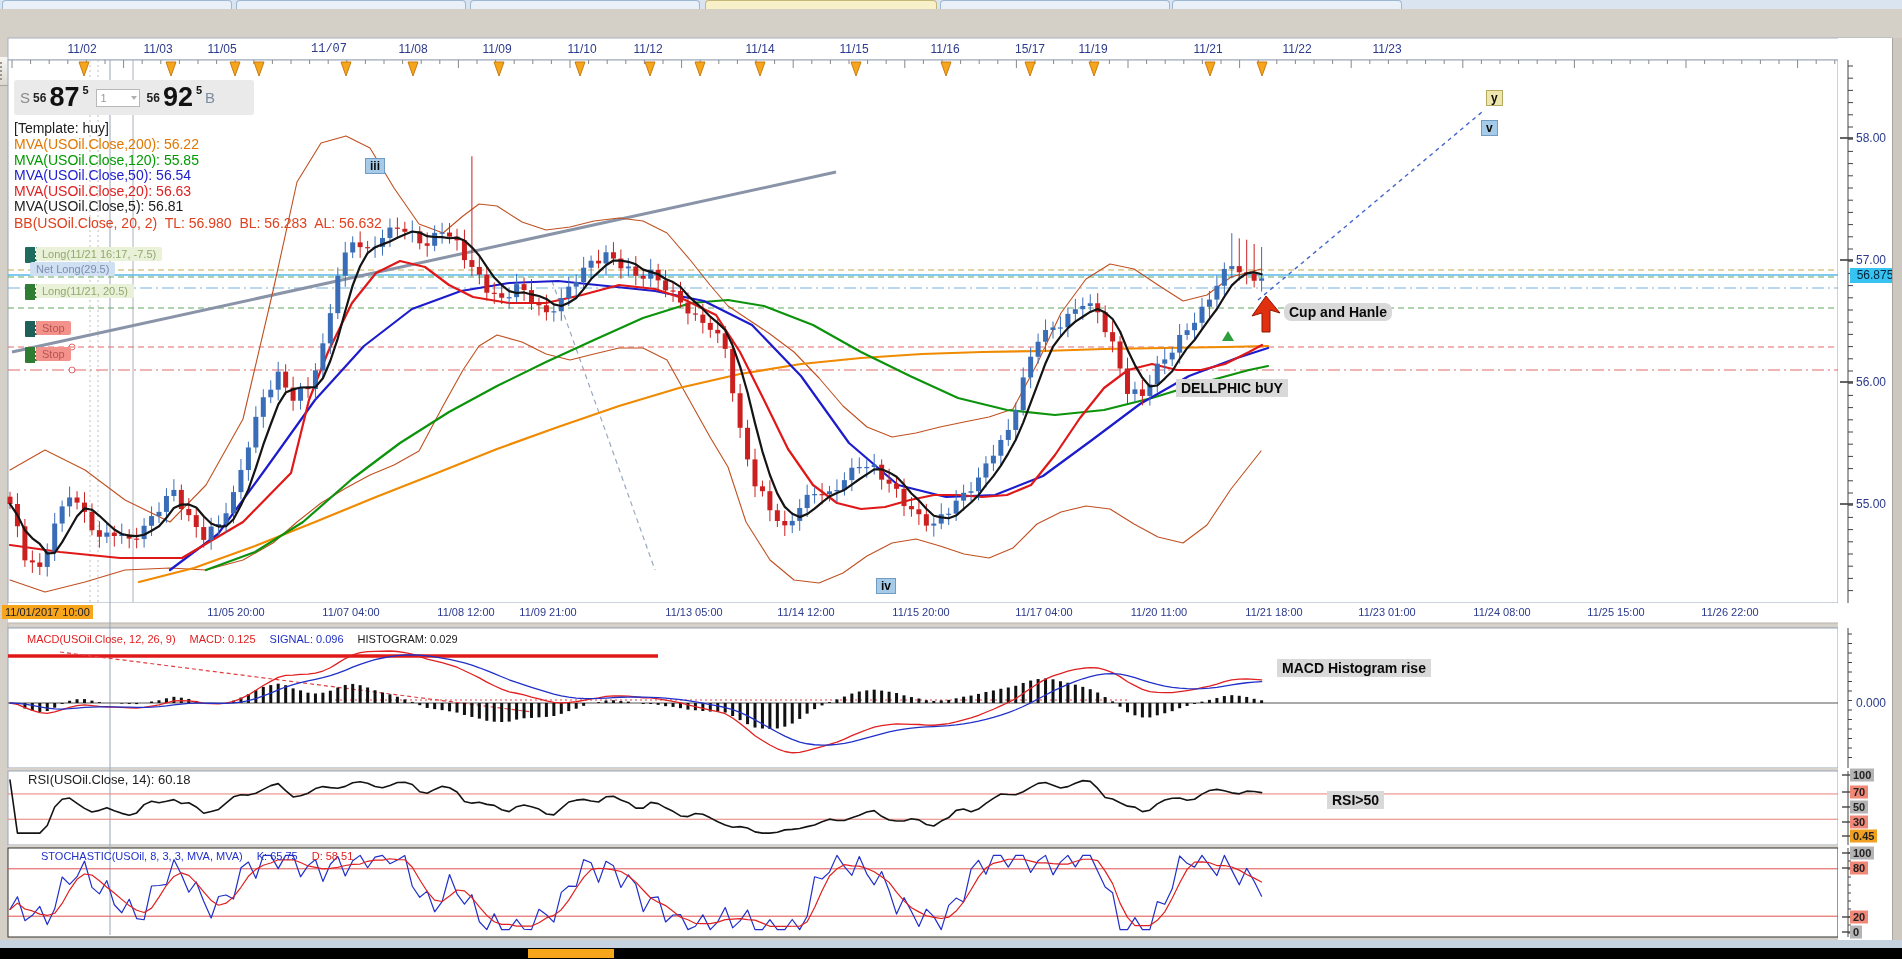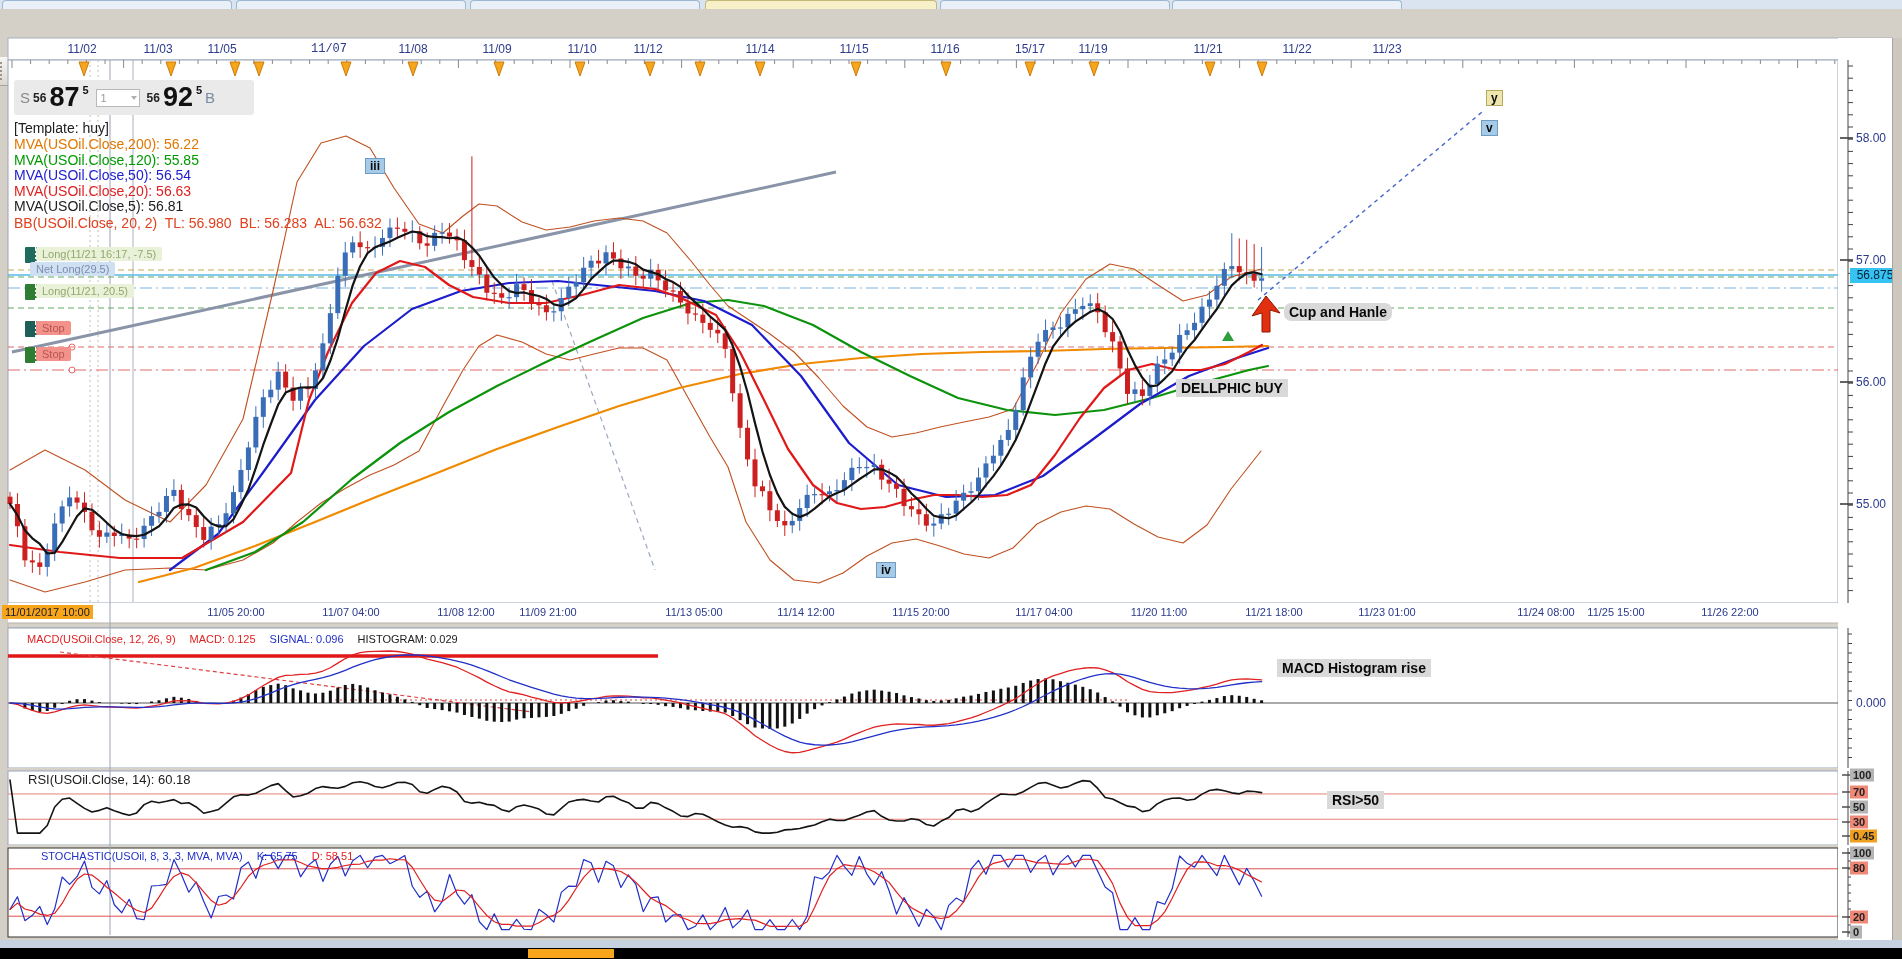--- a/index.html
+++ b/index.html
@@ -1073,21 +1073,21 @@
       <div class="posicon" style="left: 25px; top: 247px; height: 16px; background: rgb(31, 107, 94); border-right: 2px dotted rgb(255, 255, 255);"></div>
       <div class="posbadge" style="left: 36px; top: 247px; background: rgb(233, 242, 216); color: rgb(147, 168, 110);">Long(11/21 16:17, -7.5)</div>
       <div class="posbadge" style="left: 30px; top: 262px; background: rgb(207, 224, 242); color: rgb(122, 142, 176);">Net Long(29.5)</div>
       <div class="posicon" style="left: 25px; top: 284px; height: 16px; background: rgb(46, 125, 50); border-right: 2px dotted rgb(255, 255, 255);"></div>
       <div class="posbadge" style="left: 36px; top: 284px; background: rgb(233, 242, 216); color: rgb(147, 168, 110);">Long(11/21, 20.5)</div>
       <div class="posicon" style="left: 25px; top: 321px; height: 16px; background: rgb(31, 95, 90); border-right: 2px dotted rgb(255, 255, 255);"></div>
       <div class="posbadge" style="left: 36px; top: 321px; background: rgb(242, 146, 138); color: rgb(184, 84, 80);">Stop</div>
       <div class="posicon" style="left: 25px; top: 347px; height: 16px; background: rgb(46, 125, 50); border-right: 2px dotted rgb(255, 255, 255);"></div>
       <div class="posbadge" style="left: 36px; top: 347px; background: rgb(242, 146, 138); color: rgb(184, 84, 80);">Stop</div>
       <div class="wavebadge" style="left: 365px; top: 158px;">iii</div>
-      <div class="wavebadge" style="left: 876px; top: 562px;">iv</div>
+      <div class="wavebadge" style="left: 876px; top: 578px;">iv</div>
       <div class="wavebadge" style="left: 1481px; top: 120px;">v</div>
       <div class="wavebadge yellow" style="left: 1486px; top: 90px;">y</div>
       <div class="annot" style="left: 1284px; top: 303px; border-radius: 7px;">Cup and Hanle</div>
       <div class="annot" style="left: 1176px; top: 379px;">DELLPHIC bUY</div>
       <div class="annot" style="left: 1277px; top: 659px;">MACD Histogram rise</div>
       <div class="annot" style="left: 1327px; top: 791px;">RSI&gt;50</div>
     </div>
 
   <div class="timefirst">11/01/2017 10:00</div>
   <div id="time-labels">
@@ -1095,21 +1095,21 @@
       <div class="timelbl" style="left: 351px;">11/07 04:00</div>
       <div class="timelbl" style="left: 466px;">11/08 12:00</div>
       <div class="timelbl" style="left: 548px;">11/09 21:00</div>
       <div class="timelbl" style="left: 694px;">11/13 05:00</div>
       <div class="timelbl" style="left: 806px;">11/14 12:00</div>
       <div class="timelbl" style="left: 921px;">11/15 20:00</div>
       <div class="timelbl" style="left: 1044px;">11/17 04:00</div>
       <div class="timelbl" style="left: 1159px;">11/20 11:00</div>
       <div class="timelbl" style="left: 1274px;">11/21 18:00</div>
       <div class="timelbl" style="left: 1387px;">11/23 01:00</div>
-      <div class="timelbl" style="left: 1502px; margin-left: 44px;">11/24 08:00</div>
+      <div class="timelbl" style="left: 1502px;">11/24 08:00</div>
       <div class="timelbl" style="left: 1616px;">11/25 15:00</div>
       <div class="timelbl" style="left: 1730px;">11/26 22:00</div>
     </div>
 
   <div id="price-labels">
       <div class="pricelbl" style="top: 138px;">58.00</div>
       <div class="pricelbl" style="top: 260px;">57.00</div>
       <div class="pricelbl" style="top: 382px;">56.00</div>
       <div class="pricelbl" style="top: 504px;">55.00</div>
     </div>

